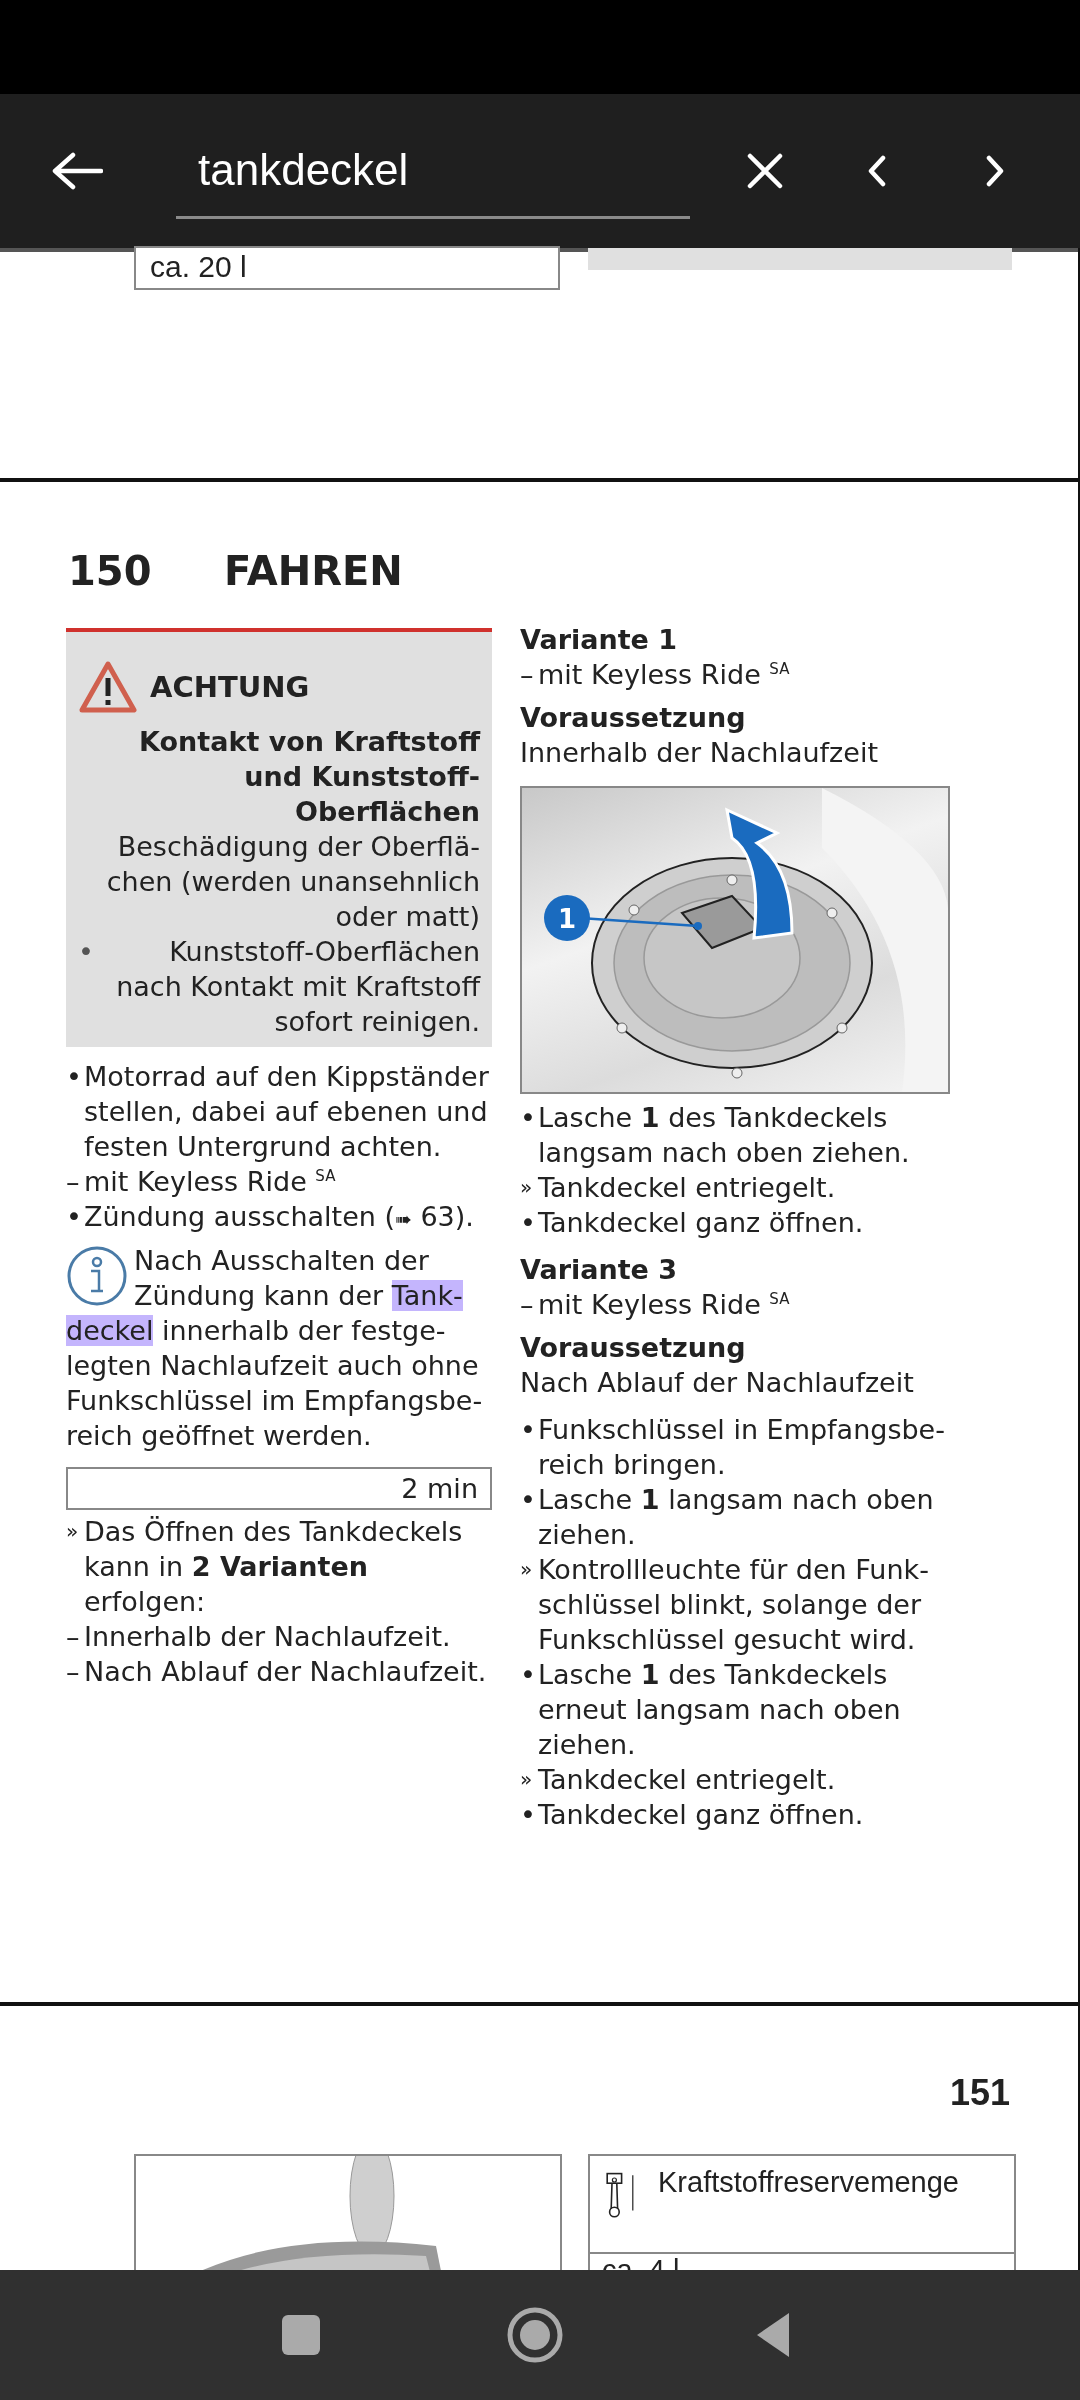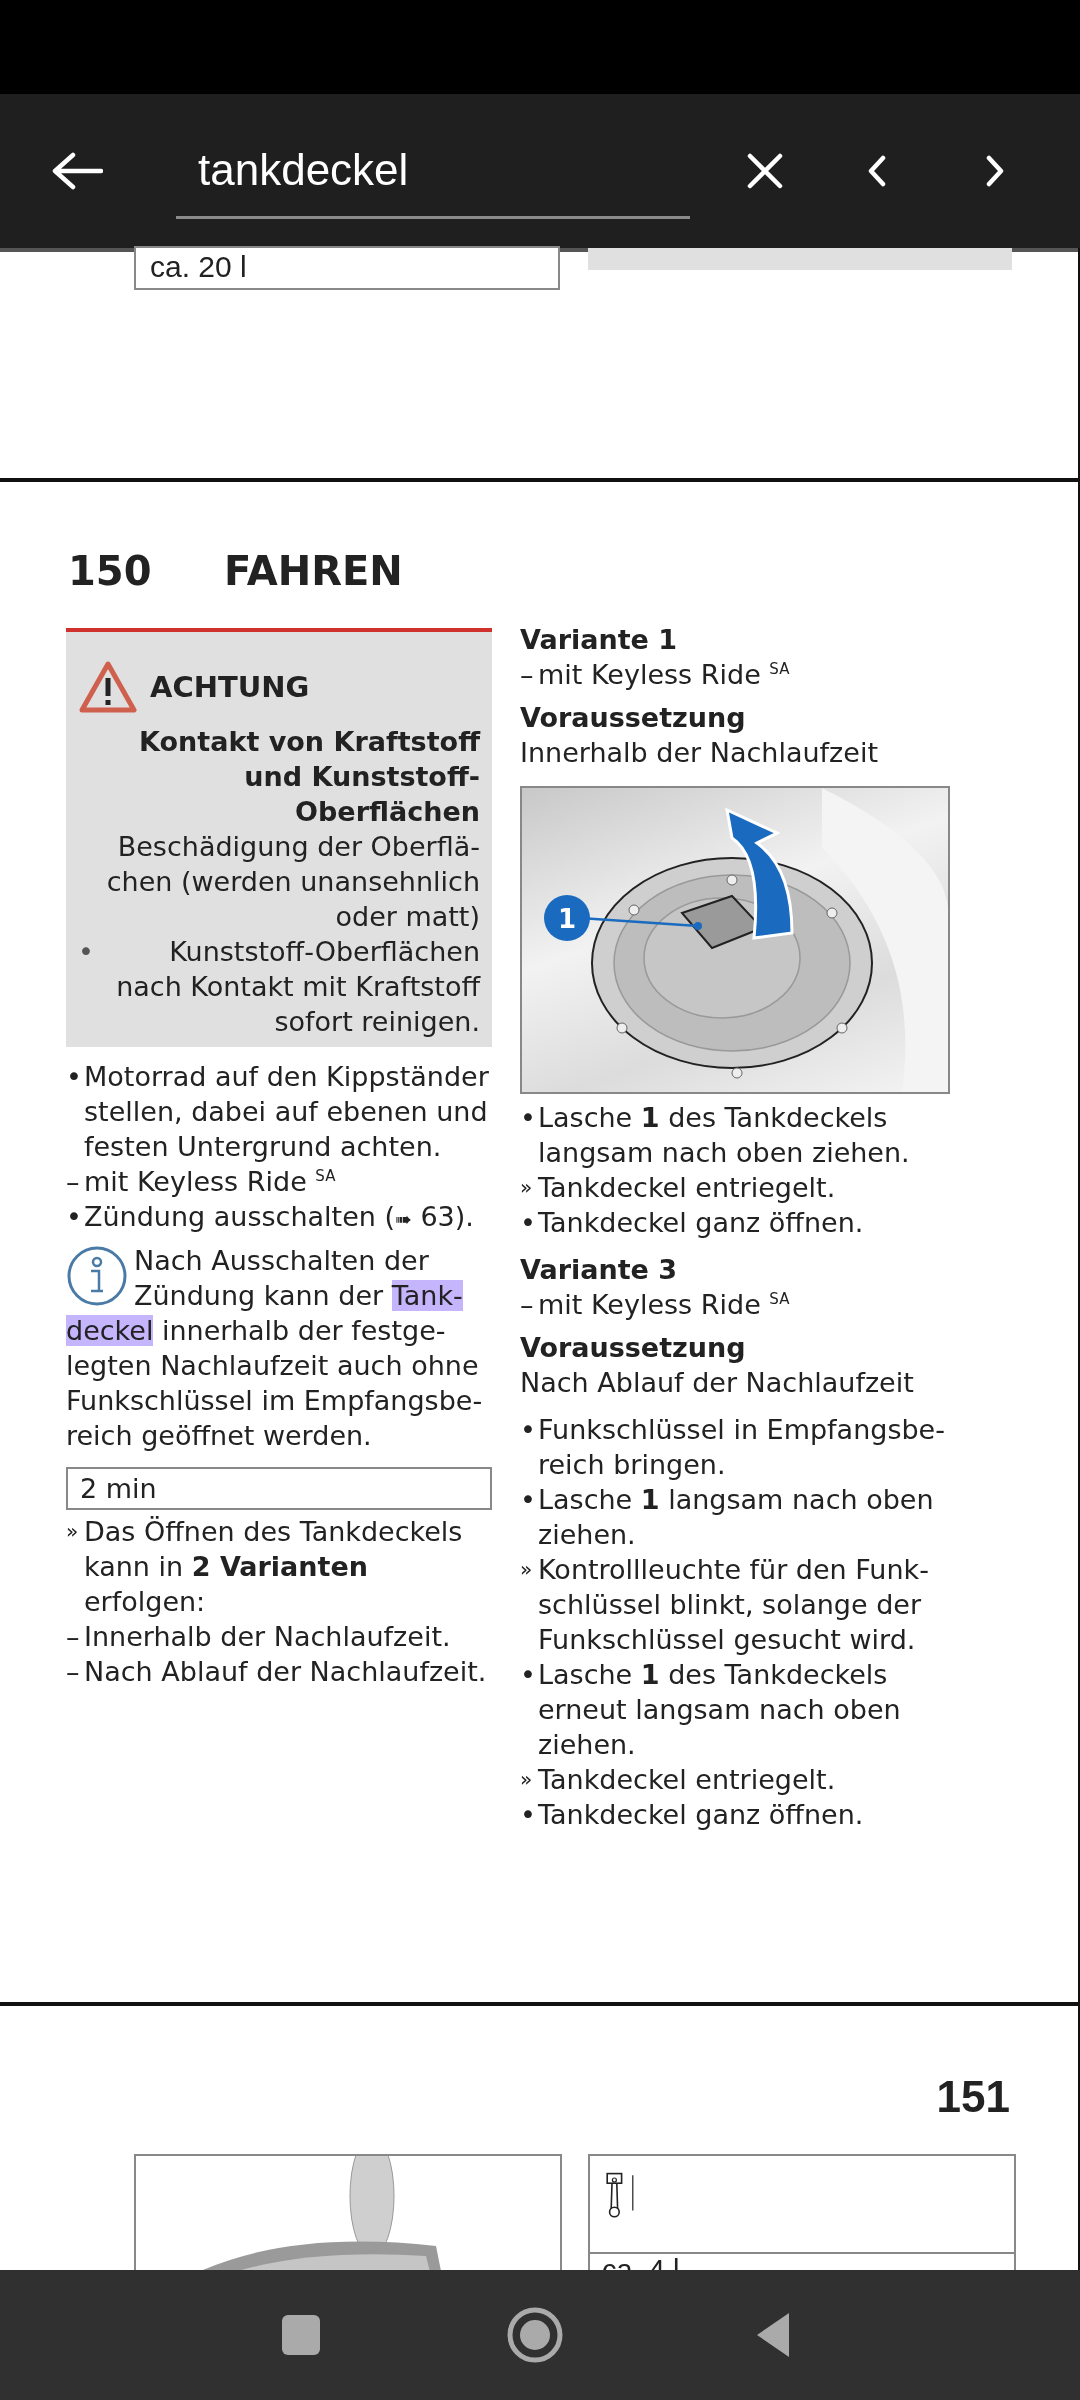--- a/index.html
+++ b/index.html
@@ -12,21 +12,21 @@
   .sb-icon { position:absolute; top:46px; width:62px; height:62px; display:flex; align-items:center; justify-content:center; cursor:pointer; }
   .page { position:absolute; left:0; width:1080px; background:#fff; }
   .page-sep { position:absolute; left:0; width:1080px; height:4px; background:#111; }
   .rightedge { position:absolute; right:0; top:248px; width:2px; height:2022px; background:#111; }
   .txt { font-family:"DejaVu Sans", sans-serif; font-size:27px; line-height:35px; color:#222; }
   .bold { font-weight:bold; }
   .sup { font-size:15px; vertical-align:super; line-height:0; }
   .li { position:relative; padding-left:20px; }
   .li .mk { position:absolute; left:0; top:0; }
   .hl { background:#c4b5fd; }
-  .spec-box { border:2px solid #888; background:#fff; }
+  .spec-box { border:2px solid #888; background:#fff;text-align:right; }
   .navbar { position:absolute; left:0; top:2270px; width:1080px; height:130px; background:#303030; }
   .nav-btn { position:absolute; top:30px; width:70px; height:70px; display:flex; align-items:center; justify-content:center; cursor:pointer; }
 </style>
 </head>
 <body>
 
 <div class="statusbar"></div>
 
 <div class="searchbar">
   <div class="sb-back">
@@ -152,37 +152,38 @@
       <div class="txt li" style="padding-left:18px;"><span class="mk">•</span><span>Lasche </span><span class="bold">1</span><span> des Tankdeckels erneut langsam nach oben ziehen.</span></div>
       <div class="txt li" style="padding-left:18px;"><span class="mk" style="font-size:20px;">»</span><span>Tankdeckel entriegelt.</span></div>
       <div class="txt li" style="padding-left:18px;"><span class="mk">•</span><span>Tankdeckel ganz öffnen.</span></div>
     </div>
   </div>
 </div>
 
 <div class="page-sep" style="top:2002px;"></div>
 
 <div class="page" style="top:2006px; height:264px; overflow:hidden;">
-  <div style="position:absolute; right:70px; top:66px; font-family:'Liberation Sans',sans-serif; font-weight:bold; font-size:44px; color:#222;">151</div>
+  <div style="position:absolute; right:70px; top:66px; font-family:'Liberation Sans',sans-serif; font-weight:bold; font-size:36px; color:#222;">151</div>
   <div style="position:absolute; left:134px; top:148px; width:424px; height:130px; border:2px solid #888; overflow:hidden; background:#fff;">
     <svg width="424" height="130" viewBox="0 0 424 130">
       <ellipse cx="236" cy="40" rx="22" ry="60" fill="#cfcfcf" stroke="#999"></ellipse>
       <path d="M20 140 Q120 70 300 90 L310 140 Z" fill="#9a9a9a"></path>
       <path d="M40 140 Q130 90 290 100 L300 140 Z" fill="#c5c5c5"></path>
     </svg>
   </div>
   <div style="position:absolute; left:588px; top:148px; width:424px; height:130px; border:2px solid #888; background:#fff;">
     <div style="display:flex; padding:10px 10px 0 14px; height:86px; border-bottom:2px solid #888;">
       <svg width="40" height="60" viewBox="0 0 50 60" style="flex:none; margin-right:14px;">
           <rect x="4" y="2" width="18" height="12" fill="none" stroke="#222" stroke-width="2"></rect>
           <circle cx="13" cy="10" r="2.5" fill="none" stroke="#222" stroke-width="1.5"></circle>
           <path d="M10 14 L9 46 M16 14 L17 46" stroke="#222" stroke-width="2"></path>
           <circle cx="13" cy="50" r="6" fill="none" stroke="#222" stroke-width="2"></circle>
           <path d="M36 4 L36 48" stroke="#222" stroke-width="1.5"></path>
         </svg>
+      <span style="font-family:'Liberation Sans',sans-serif; font-size:29px; color:#222;">Kraftstoffreservemenge</span>
     </div>
     <div style="padding:0 12px; font-family:'Liberation Sans',sans-serif; font-size:29px; color:#222;">ca. 4 l</div>
   </div>
 </div>
 
 <div class="rightedge"></div>
 
 <div class="navbar">
   <div class="nav-btn" style="left:266px;">
     <svg width="40" height="42" viewBox="0 0 40 42">

